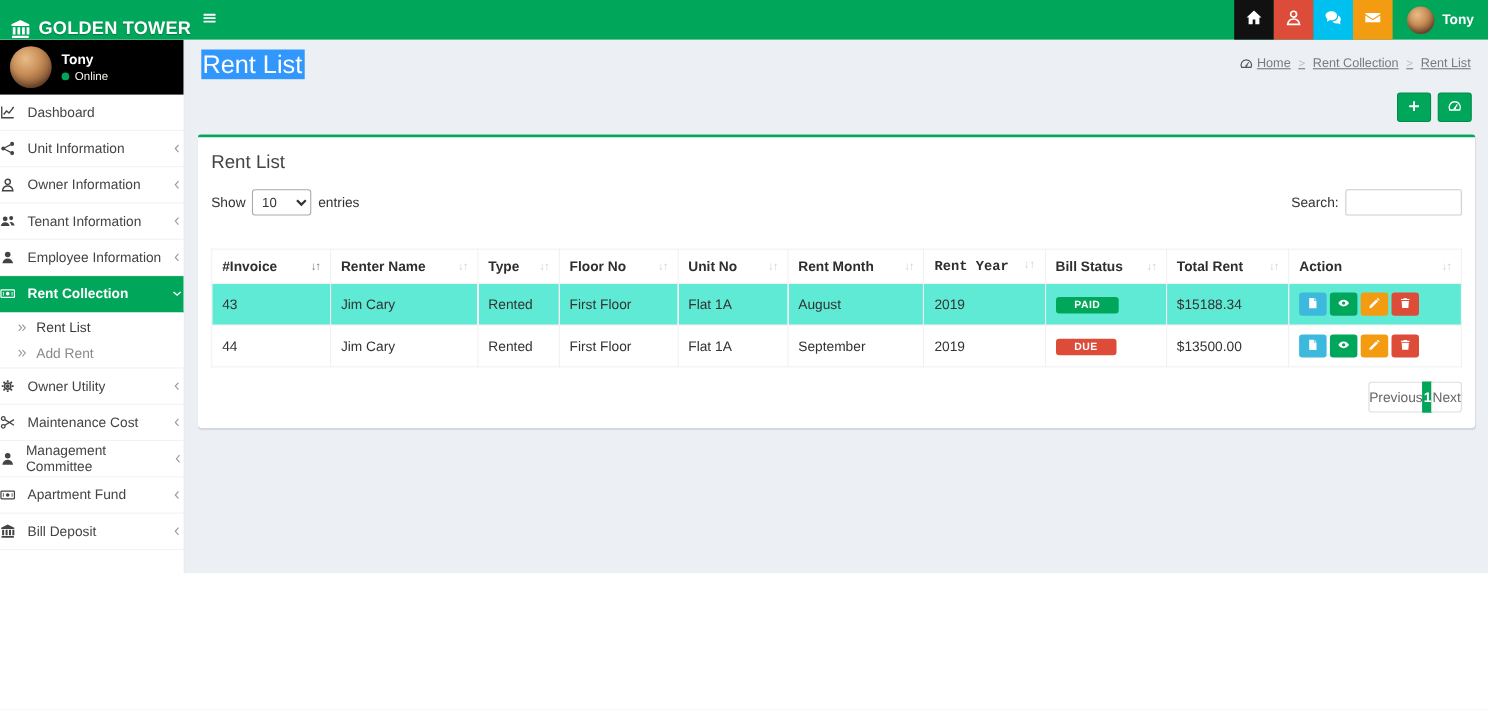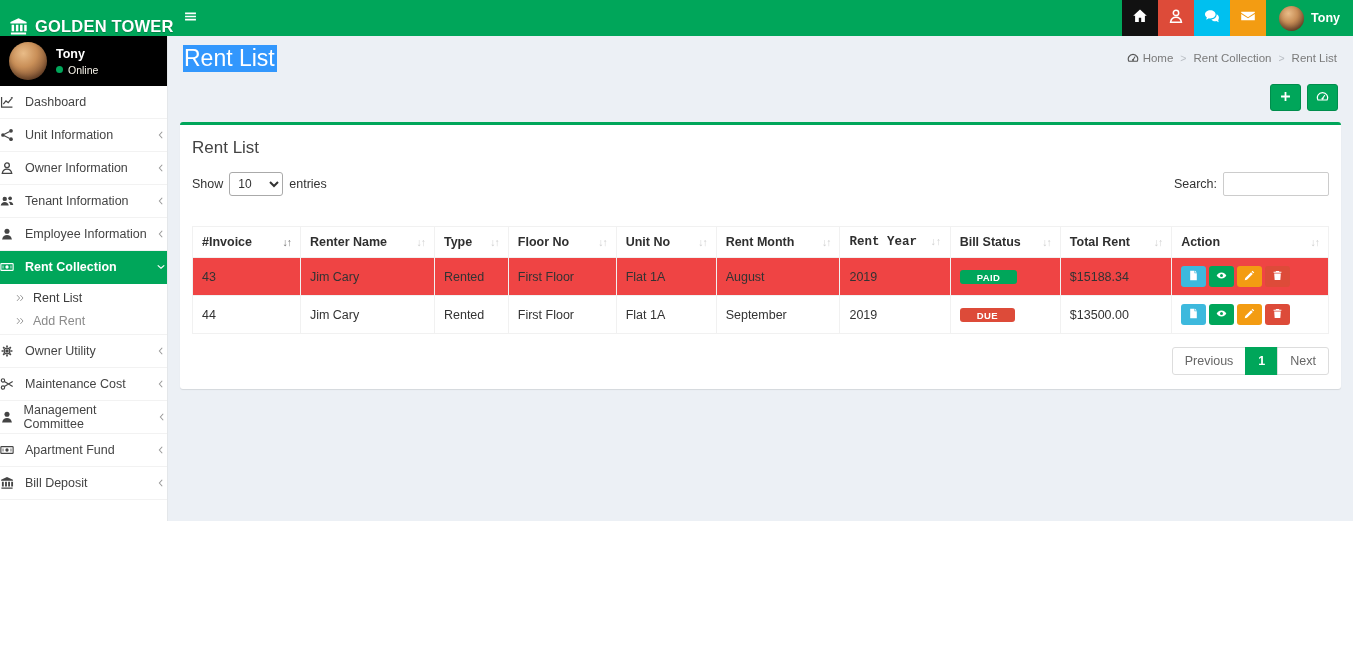--- a/index.html
+++ b/index.html
@@ -45,21 +45,21 @@
   .submenu-item .subarrow { width:11px; display:flex; color:#9a9a9a; }
   .submenu-item .subarrow svg { width:10px; height:10px; }
   .submenu-item.active { color:#3c3c3c; }
 
   
   .content { position:absolute; left:168px; top:36px; right:0; bottom:0; overflow:hidden; }
   .content-header { position:relative; padding:9px 15px 0; }
   .page-title { margin:0; font-size:23px; font-weight:400; color:#333; line-height:1.15; }
   .sel { background:#3297fd; color:#fff; padding:0 2px 1px 1px; }
   .breadcrumb { position:absolute; top:16px; right:16px; display:flex; align-items:center; font-size:11.5px; color:#7a7a7a; list-style:none; margin:0; padding:0; }
-  .breadcrumb li { display:flex; align-items:flex-start; }
+  .breadcrumb li { display:flex; align-items:flex-start;text-decoration:underline; }
   .breadcrumb li + li::before { content:">"; color:#b9bec4; margin:0 7px; font-size:10.5px; }
   .breadcrumb .bc-ic { display:flex; margin-right:4px; color:#555; }
   .breadcrumb .bc-ic svg { width:12px; height:12px; }
   .toolbar { display:flex; justify-content:flex-end; gap:6px; padding:13px 15px 0; }
   .tool-btn { width:31px; height:27px; border-radius:3px; border:1px solid #008d4c; color:#fff; display:flex; align-items:center; justify-content:center; cursor:pointer; }
   .tool-btn svg { width:13px; height:13px; }
 
   
   .box { margin:11px 12px; background:#fff; border-radius:3px; border-top:3px solid #00a65a; box-shadow:0 1px 1px rgba(0,0,0,.1); padding:10px 12px 14px; }
   .box-title { margin:3px 0 14px; font-size:17px; font-weight:400; color:#444; }
@@ -67,28 +67,28 @@
   .length { display:flex; align-items:center; gap:6px; }
   .length select { border:1px solid #aaa; border-radius:3px; height:24px; padding:0 4px; font-size:12px; color:#333; background:#fff; min-width:54px; }
   .search { display:flex; align-items:center; gap:6px; }
   .search input { width:106px; height:24px; border:1px solid #ccc; border-radius:2px; padding:2px 6px; font-size:12.5px; }
 
   table.grid { width:100%; border-collapse:collapse; table-layout:fixed; font-size:12.5px; color:#333; border:1px solid #f1f1f1;margin-top:30px; }
   .grid th, .grid td { border:1px solid #f1f1f1; padding:8px 9px; text-align:left; overflow:hidden; white-space:nowrap; }
   .grid thead th { font-weight:bold; color:#2f2f2f; position:relative; cursor:pointer; }
   .grid thead .sort { float:right; color:#d2d2d2; font-size:10.5px; letter-spacing:-1px; margin-top:1px; }
   .grid thead .sort.sorted { color:#7a7a7a; }
-  .grid tbody tr.odd { background:#ef4444; }
+  .grid tbody tr.odd { background:#5eead4; }
   .grid tbody tr.even { background:#fff; }
   .badge { display:inline-block; color:#fff; font-size:9.5px; font-weight:bold; padding:3px 17px 2px; border-radius:3px; letter-spacing:.4px; line-height:1; }
   .act-btn { width:25px; height:21px; border:none; border-radius:3px; color:#fff; display:inline-flex; align-items:center; justify-content:center; margin-right:3px; cursor:pointer; vertical-align:middle; }
   .act-btn svg { width:11px; height:11px; }
 
   .paginate { display:flex; justify-content:flex-end; margin-top:13px; }
-  .page-btn { padding:6px 12px; font-size:12.5px; color:#666; background:#fff; border:1px solid #ddd; cursor:pointer; margin-left:-1px; }
+  .page-btn { padding:6px 0; font-size:12.5px; color:#666; background:#fff; border:1px solid #ddd; cursor:pointer; margin-left:-1px; }
   .page-btn:first-child { border-radius:3px 0 0 3px; margin-left:0; }
   .page-btn:last-child { border-radius:0 3px 3px 0; }
   .page-btn.active { background:#00a65a; border-color:#00a65a; color:#fff; font-weight:bold; }
 </style>
 </head>
 <body>
 
 <div class="app">
 
   <header class="navbar">

